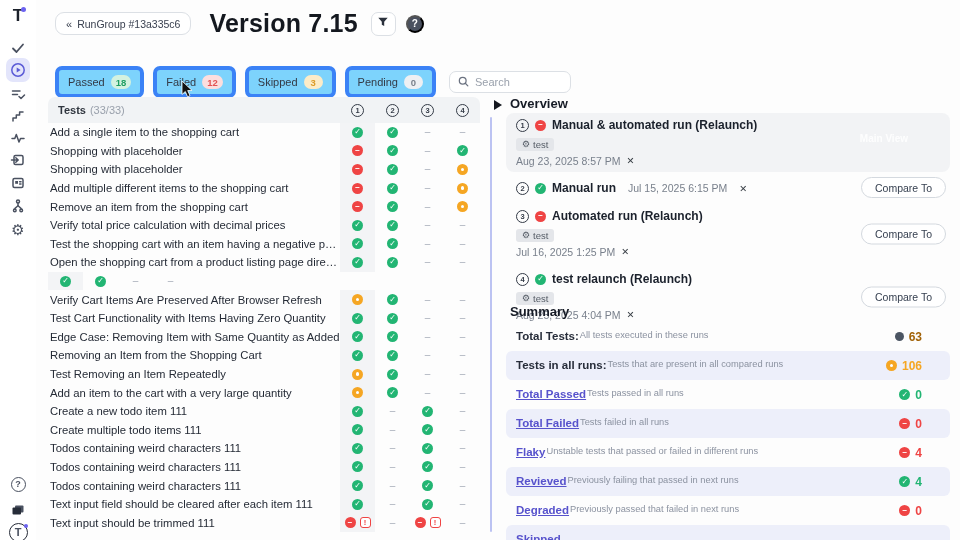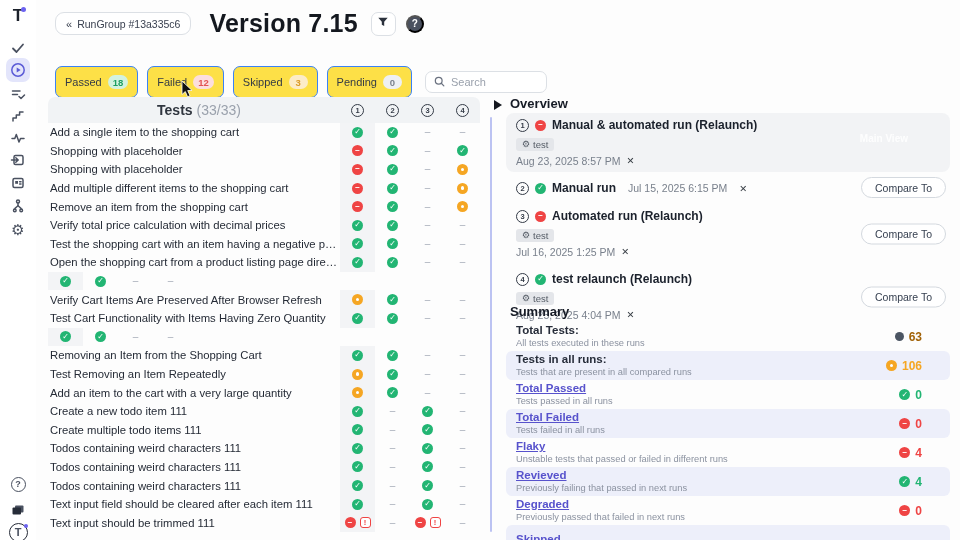--- a/index.html
+++ b/index.html
@@ -29,37 +29,37 @@
   .back-btn { display:inline-flex; align-items:center; gap:5px; height:23px; padding:0 10px;
     background:#fff; border:1px solid #dce0e5; border-radius:9px; font-size:10.5px; color:#3a4150; cursor:pointer; }
   .back-btn .chev { font-size:11px; color:#3a4150; }
   .page-title { margin-left:18px; font-size:25px; font-weight:700; color:#14181f; letter-spacing:.2px; }
   .funnel-btn { margin-left:13px; width:25px; height:24px; background:#fff; border:1px solid #dce0e5;
     border-radius:7px; display:flex; align-items:center; justify-content:center; cursor:pointer; color:#2b313c; }
   .helpdark { margin-left:10px; width:18px; height:18px; border-radius:50%; background:#4a5160;
     color:#fff; font-size:10px; font-weight:700; display:flex; align-items:center; justify-content:center; cursor:pointer; }
 
   .filters { position:absolute; left:19px; top:66px; display:flex; align-items:center; gap:9px; }
-  .chip { display:inline-flex; align-items:center; gap:6px; height:32px; padding:0 9px; background:#fde047;
-    border:1px solid #3b82f6; border-radius:7px; font-size:11px; color:#333a46; cursor:pointer; white-space:nowrap; }
+  .chip { display:inline-flex; align-items:center; gap:6px; height:32px; padding:0 9px; background:#7dd3fc;
+    border:4px solid #3b82f6; border-radius:7px; font-size:11px; color:#333a46; cursor:pointer; white-space:nowrap; }
   .badge { height:14px; min-width:19px; padding:0 5px; border-radius:7px; font-size:9.5px; font-weight:700;
     display:inline-flex; align-items:center; justify-content:center; }
   .badge-passed { background:#d3f2e0; color:#1e9e62; }
   .badge-failed { background:#fcdede; color:#e25353;text-align:center; }
   .badge-skipped { background:#fcecc8; color:#db9b28; }
   .badge-pending { background:#eef0f3; color:#7a818c; }
   .searchbox { margin-left:4px; width:122px; height:22px; border:1px solid #dce0e5; border-radius:7px;
     background:#fff; display:flex; align-items:center; gap:6px; padding:0 8px; }
   .searchbox input { border:none; outline:none; width:80px; font-size:11px; color:#333a46; background:transparent;
     font-family:inherit; }
   .searchbox input::placeholder { color:#9aa1ac; }
 
   .ttable { position:absolute; left:12px; top:97px; width:432px; }
   .thead { height:26px; background:#f1f3f5; border-radius:7px 7px 0 0; display:flex; align-items:center; }
-  .thead .tname { flex:1; padding-left:10px; font-size:14px; color:#444b57;text-align:center; }
+  .thead .tname { flex:1; padding-left:10px; font-size:11px; color:#444b57; }
   .thead .tname b { font-weight:700; color:#30363f; }
   .thead .tname .cnt { color:#9aa1ac; font-weight:400; margin-left:4px; }
   .cell { width:35px; flex:none; display:flex; align-items:center; justify-content:center; }
   .cnum { width:13px; height:13px; border:1.2px solid #343b47; border-radius:50%; display:inline-flex;
     align-items:center; justify-content:center; font-size:7.5px; font-weight:700; color:#343b47; cursor:pointer; }
   .trow { height:18.6px; display:flex; align-items:center; cursor:pointer; }
   .trow .rname { flex:1; padding-left:2px; font-size:11.3px; color:#252b36; white-space:nowrap;
     overflow:hidden; text-overflow:ellipsis; }
   .trow .cell.first { background:#f3f4f6; height:100%; }
   .stwrap { display:inline-flex; align-items:center; }
@@ -99,21 +99,21 @@
   .compare-btn { position:absolute; right:4px; background:#fff; border:1px solid #d4d9df; border-radius:13px;
     height:21px; padding:0 13px; font-size:10.5px; color:#374151; display:inline-flex; align-items:center;
     cursor:pointer; font-family:inherit; }
   .ghost-label { position:absolute; right:42px; top:20px; color:#ffffff; opacity:.9; font-size:10px; font-weight:700; }
 
   .sum-title { position:absolute; left:14px; top:304px; }
   .summary { position:absolute; left:10px; right:10px; top:322px; }
   .sum-row { height:29px; display:flex; align-items:center; justify-content:space-between;
     padding:0 28px 0 10px; border-radius:6px; }
   .sum-row.shaded { background:#edeffa; }
-  .sum-left { display:flex; flex-direction:column; justify-content:center; gap:1px; min-width:0; }
+  .sum-left { display:flex; justify-content:center; gap:1px; min-width:0; }
   .sum-label { font-size:11.5px; font-weight:700; color:#272d3a; line-height:1.15; }
   .sum-label.link { color:#5752cc; text-decoration:underline; cursor:pointer; }
   .sum-desc { font-size:9.3px; color:#8b92a0; line-height:1.15; white-space:nowrap; }
   .sum-val { display:flex; align-items:center; gap:5px; flex:none; }
   .sum-num { font-size:12px; font-weight:700; }
   .val-total { color:#a16207; } .val-p { color:#22b573; } .val-f { color:#ef4444; } .val-s { color:#f5a623; }
 
   .cursor { position:absolute; left:181px; top:80px; z-index:50; pointer-events:none; }
 </style>
 </head>
@@ -527,20 +527,21 @@
                 <span class="dash">–</span>
               </span>
             </span>
             <span class="cell">
               <span class="stwrap">
                 <span class="dash">–</span>
               </span>
             </span>
           </div>
           <div class="trow">
+            <span class="rname">Edge Case: Removing Item with Same Quantity as Added</span>
             <span class="cell first">
               <span class="stwrap">
                 <span class="st st-p">✓</span>
               </span>
             </span>
             <span class="cell">
               <span class="stwrap">
                 <span class="st st-p">✓</span>
               </span>
             </span>

